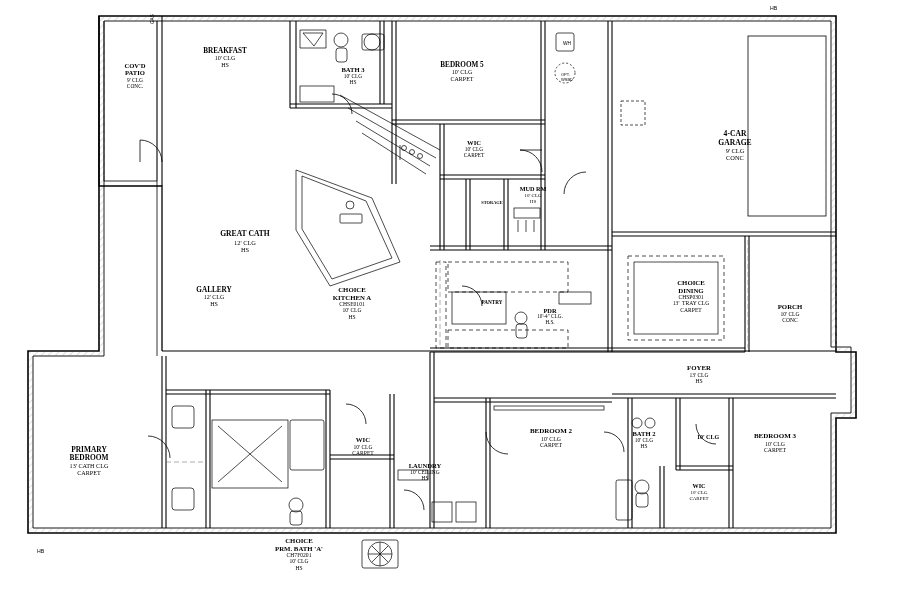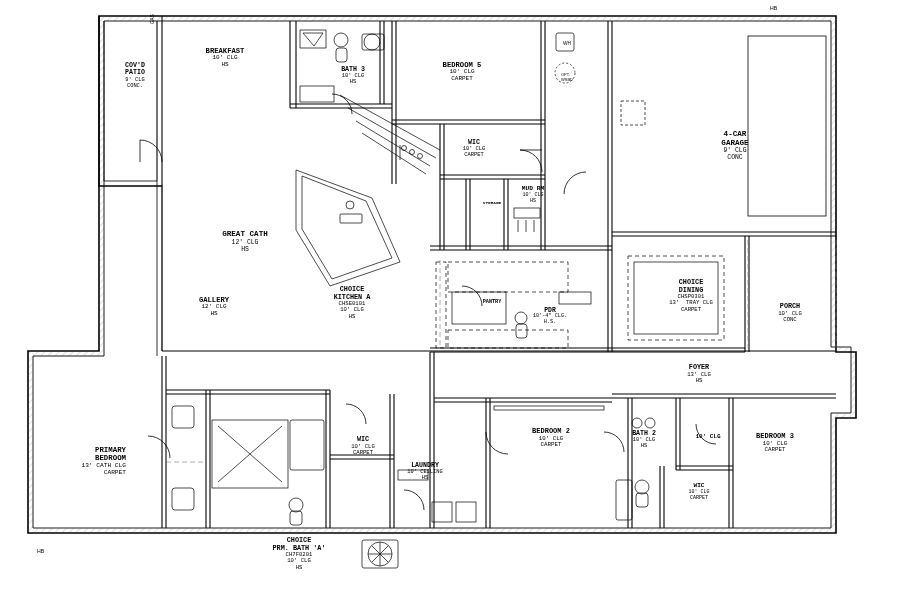--- a/index.html
+++ b/index.html
@@ -20,21 +20,21 @@
     width: 908px;
     height: 600px;
   }
   .room-label {
     position: absolute;
     text-align: center;
     color: #000;
     line-height: 1.12;
     white-space: pre;
     pointer-events: none;
-    font-family: Liberation Mono, monospace;
+    font-family: Liberation Serif, serif;
   }
   .room-label .name {
     display: block;
     font-weight: bold;
   }
   .room-label .sub {
     display: block;
   }
   .tiny {
     position: absolute;
@@ -246,38 +246,38 @@
     <div class="room-label" style="left: 700px; top: 130px; width: 70px; font-size: 7.6px;"><span class="name">4-CAR
 GARAGE</span><span class="sub" style="font-size: 6.4px;">9' CLG
 CONC</span></div>
     <div class="room-label" style="left: 452px; top: 139px; width: 44px; font-size: 6.6px;"><span class="name">WIC</span><span class="sub" style="font-size: 5.4px;">10' CLG
 CARPET</span></div>
     <div class="room-label" style="left: 509px; top: 186px; width: 48px; font-size: 6.2px;"><span class="name">MUD RM</span><span class="sub" style="font-size: 5px;">10' CLG
 HS</span></div>
     <div class="room-label" style="left: 474px; top: 201px; width: 36px; font-size: 4.4px;"><span class="name">STORAGE</span></div>
     <div class="room-label" style="left: 206px; top: 230px; width: 78px; font-size: 7.6px;"><span class="name">GREAT CATH</span><span class="sub" style="font-size: 6.4px;">12' CLG
 HS</span></div>
-    <div class="room-label" style="left: 183px; top: 296px; width: 62px; font-size: 7.2px;"><span class="name">GALLERY</span><span class="sub" style="font-size: 6px;">12' CLG
+    <div class="room-label" style="left: 183px; top: 286px; width: 62px; font-size: 7.2px;"><span class="name">GALLERY</span><span class="sub" style="font-size: 6px;">12' CLG
 HS</span></div>
     <div class="room-label" style="left: 321px; top: 286px; width: 62px; font-size: 6.8px;"><span class="name">CHOICE
 KITCHEN A</span><span class="sub" style="font-size: 5.6px;">CHSE0101
 10' CLG
 HS</span></div>
     <div class="room-label" style="left: 471px; top: 300px; width: 42px; font-size: 5.2px;"><span class="name">PANTRY</span></div>
     <div class="room-label" style="left: 529px; top: 307px; width: 42px; font-size: 6.4px;"><span class="name">PDR</span><span class="sub" style="font-size: 5.2px;">10'-4" CLG.
 H.S.</span></div>
     <div class="room-label" style="left: 660px; top: 279px; width: 62px; font-size: 6.8px;"><span class="name">CHOICE
 DINING</span><span class="sub" style="font-size: 5.6px;">CHSP0301
 13'  TRAY CLG
 CARPET</span></div>
     <div class="room-label" style="left: 767px; top: 303px; width: 46px; font-size: 6.8px;"><span class="name">PORCH</span><span class="sub" style="font-size: 5.6px;">10' CLG
 CONC</span></div>
     <div class="room-label" style="left: 676px; top: 364px; width: 46px; font-size: 6.8px;"><span class="name">FOYER</span><span class="sub" style="font-size: 5.6px;">13' CLG
 HS</span></div>
-    <div class="room-label" style="left: 52px; top: 446px; width: 74px; font-size: 7.4px; text-align: right;"><span class="name">PRIMARY
+    <div class="room-label" style="left: 52px; top: 446px; width: 74px; font-size: 7.4px;"><span class="name">PRIMARY
 BEDROOM</span><span class="sub" style="font-size: 6.2px;">13' CATH CLG
 CARPET</span></div>
     <div class="room-label" style="left: 341px; top: 436px; width: 44px; font-size: 6.8px;"><span class="name">WIC</span><span class="sub" style="font-size: 5.6px;">10' CLG
 CARPET</span></div>
     <div class="room-label" style="left: 398px; top: 462px; width: 54px; font-size: 6.6px;"><span class="name">LAUNDRY</span><span class="sub" style="font-size: 5.4px;">10' CEILING
 HS</span></div>
     <div class="room-label" style="left: 516px; top: 428px; width: 70px; font-size: 7px;"><span class="name">BEDROOM 2</span><span class="sub" style="font-size: 5.8px;">10' CLG
 CARPET</span></div>
     <div class="room-label" style="left: 622px; top: 430px; width: 44px; font-size: 6.6px;"><span class="name">BATH 2</span><span class="sub" style="font-size: 5.4px;">10' CLG
 HS</span></div>

